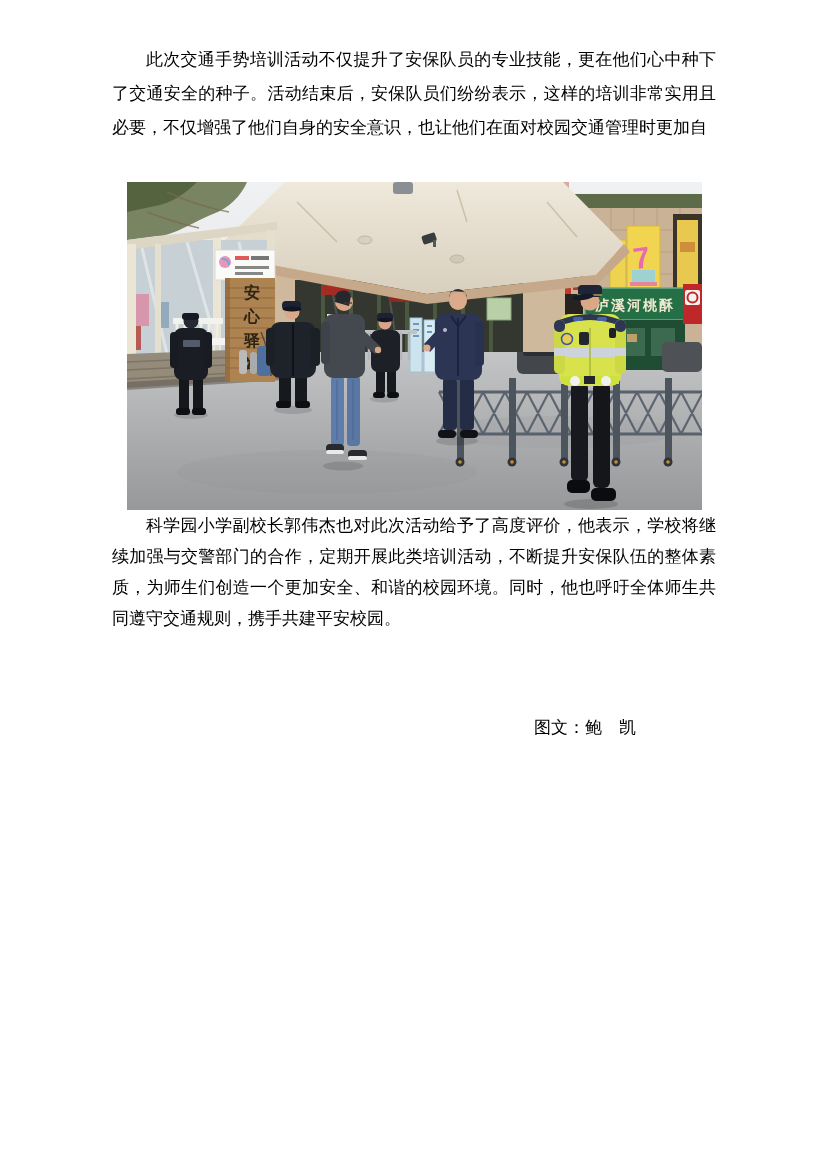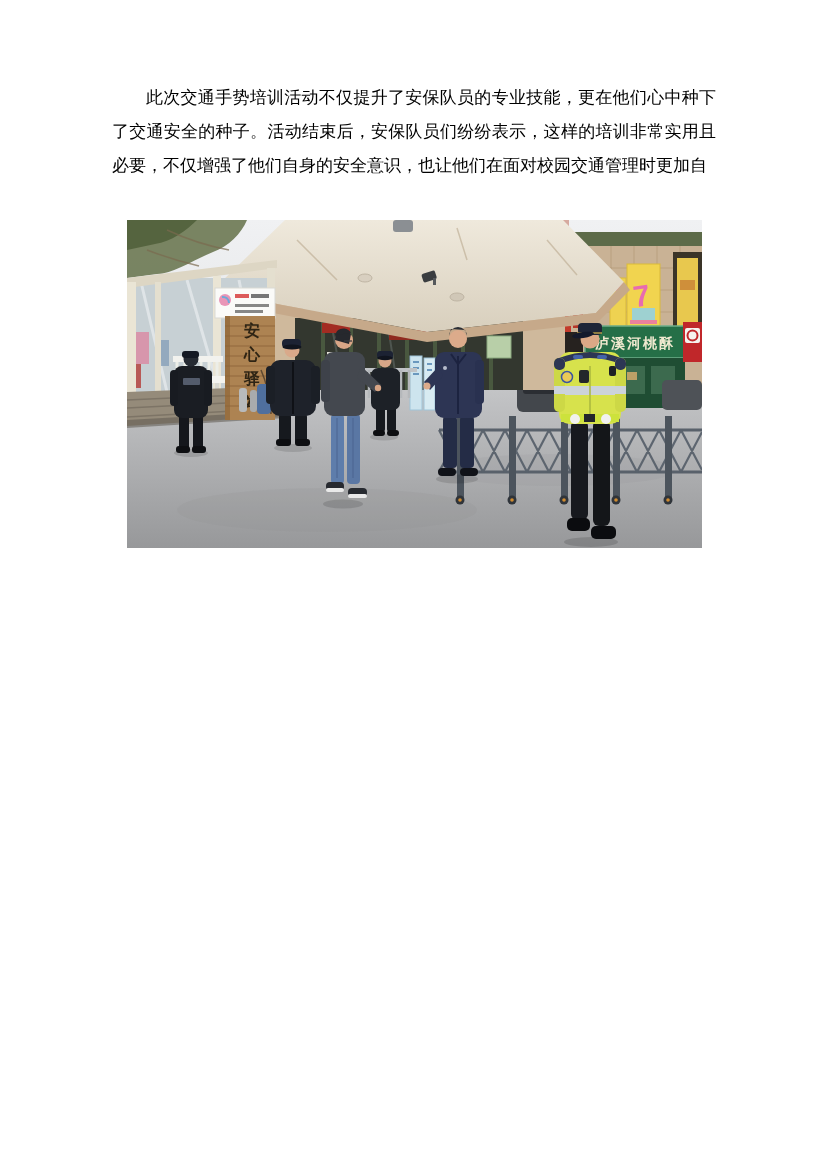--- a/index.html
+++ b/index.html
@@ -1,20 +1,20 @@
 <!DOCTYPE html>
 <html><head>
 <meta charset="utf-8">
 <style>
   html,body{margin:0;padding:0;background:#ffffff;}
   .page{position:relative;width:827px;height:1170px;background:#ffffff;overflow:hidden;
         font-family:"Liberation Sans",sans-serif;color:#000;}
   .content{position:absolute;left:112px;top:0;width:604px;}
   .para{margin:0;font-size:17px;color:#000;text-align:justify;word-break:break-all;}
-  .p1{padding-top:81px;line-height:34px;text-indent:2em;}
+  .p1{padding-top:43px;line-height:34px;text-indent:2em;}
   .photo-fig{margin:37px 0 0 15px;width:575px;height:328px;padding:0;}
   .photo-fig svg{display:block;width:575px;height:328px;}
   .cont{margin-top:20px;line-height:31px;}
   .p2{line-height:31px;text-indent:2em;}
   .credits{margin-top:77px;margin-left:422px;font-size:17px;line-height:34px;}
   .credit-line{white-space:pre;}
   text{font-family:"Liberation Sans",sans-serif;}
 </style>
 </head>
 <body>
@@ -338,18 +338,20 @@
           <circle cx="479" cy="199" r="5" fill="#f1f1ef"></circle>
           <circle cx="463" cy="119" r="9.5" fill="#dba886"></circle>
           <rect x="451" y="103" width="24" height="12" rx="4" fill="#1e2537"></rect>
           <path d="M450 113h25" stroke="#d8b84a" stroke-width="1.2"></path>
           <ellipse cx="456" cy="115" rx="11" ry="3" fill="#141a2c" transform="rotate(-8 456 115)"></ellipse>
         </g>
       </svg>
     </figure>
 
 
+    <p class="para p2">科学园小学副校长郭伟杰也对此次活动给予了高度评价，他表示，学校将继续加强与交警部门的合作，定期开展此类培训活动，不断提升安保队伍的整体素质，为师生们创造一个更加安全、和谐的校园环境。同时，他也呼吁全体师生共同遵守交通规则，携手共建平安校园。</p>
 
     <div class="credits">
+      <div class="credit-line">图文：鲍　凯</div>
     </div>
 
   </div>
 </div>
 
 </body></html>

